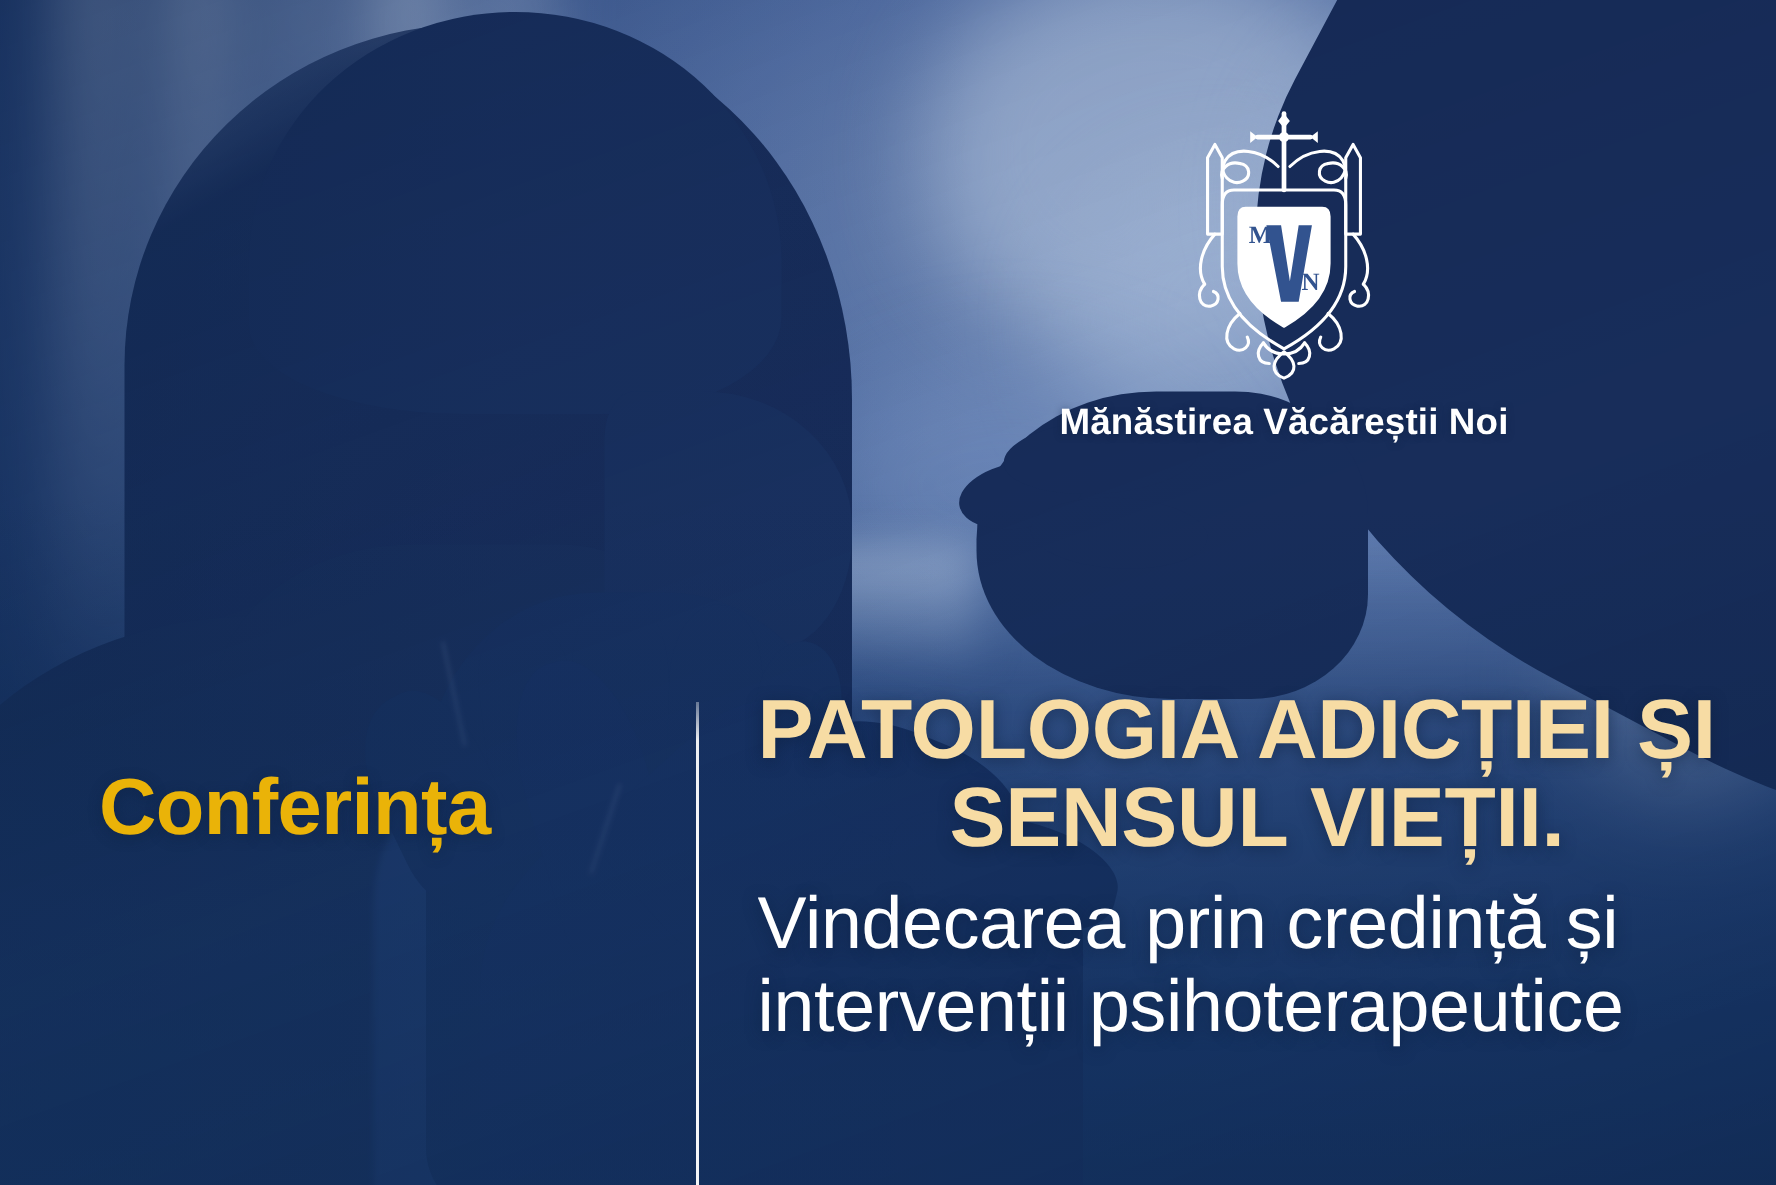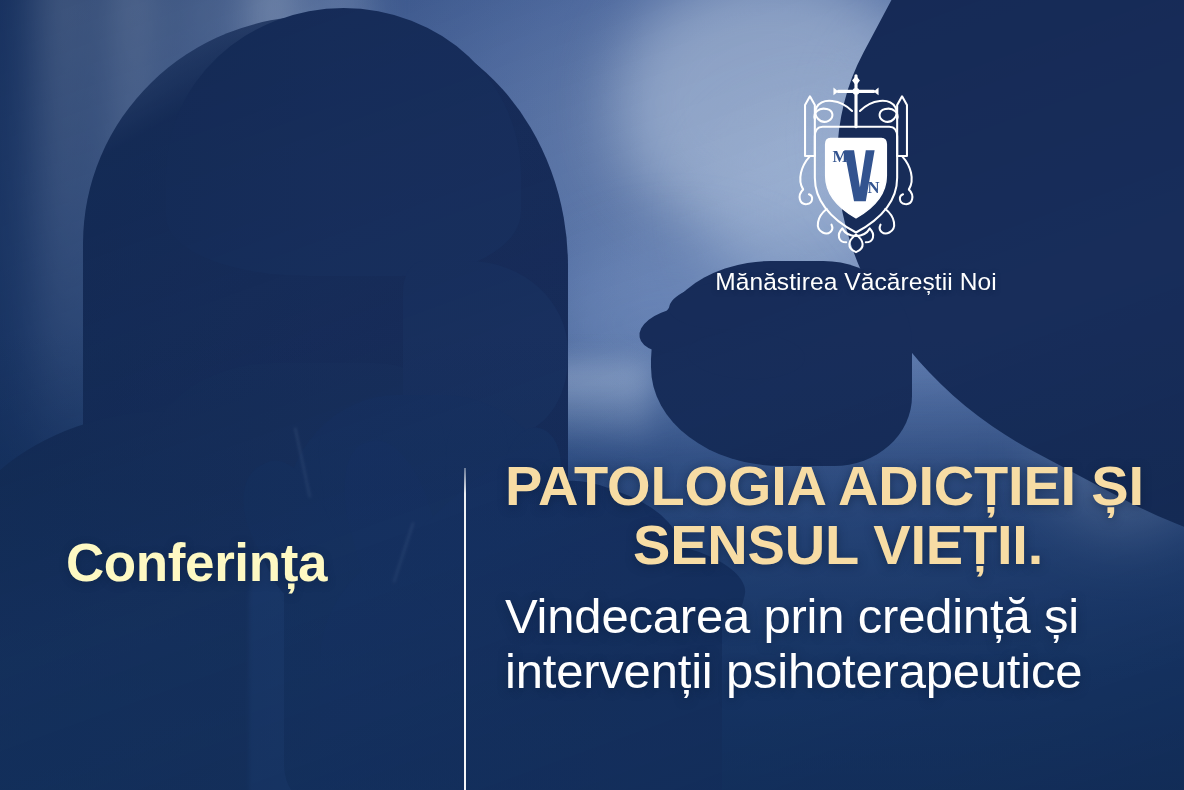--- a/index.html
+++ b/index.html
@@ -267,43 +267,43 @@
     left: 706px;
     top: 62px;
     width: 300px;
     text-align: center;
   }
   .crest-svg { display: block; margin: 0 auto; }
   .monastery-name {
     margin-top: 10px;
     color: #ffffff;
     font-size: 24.5px;
-    font-weight: 400;
+    font-weight: 700;
     letter-spacing: .1px;
     white-space: nowrap;
     text-shadow: 0 1px 5px rgba(12,32,64,.55);
   }
 
   
   .divider {
     position: absolute;
     left: 464px;
     top: 468px;
     width: 2px;
     height: 322px;
     background: linear-gradient(180deg, rgba(255,255,255,.35) 0%, rgba(255,255,255,.92) 8%, #ffffff 45%, rgba(255,255,255,.95) 100%);
   }
 
   
   .left-block {
     position: absolute;
     left: 66px;
-    top: 536px;
+    top: 512px;
     width: 380px;
-    color: #fef9c3;
+    color: #eab308;
   }
   .conf-line {
     font-size: 53px;
     font-weight: 700;
     line-height: 1.03;
     letter-spacing: -.4px;
     text-shadow: 0 2px 9px rgba(10,30,62,.45);
   }
   .conf-line.second { margin-top: 4px; }
   .conf-date {

